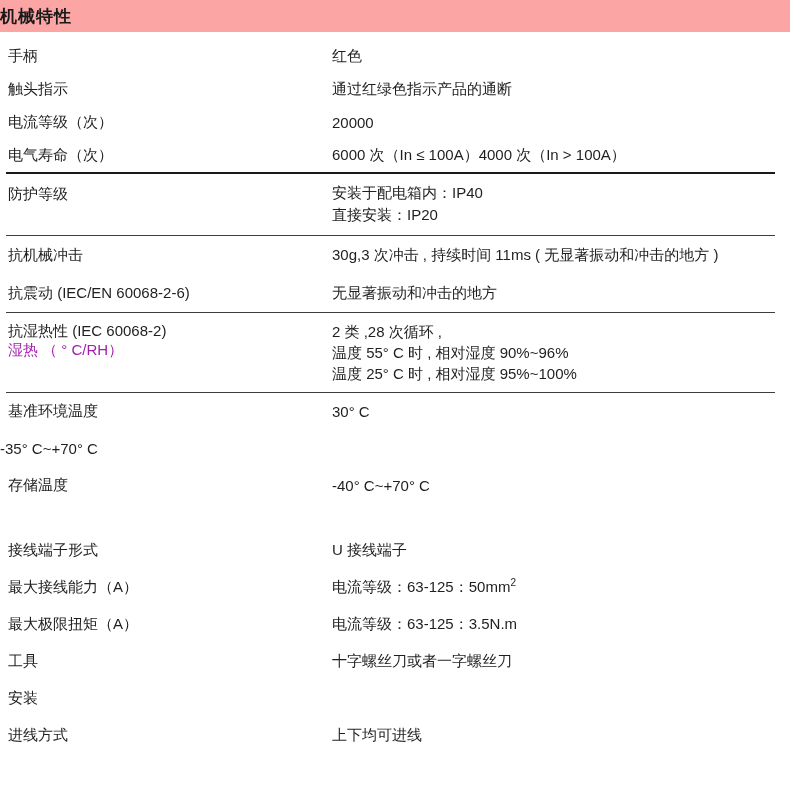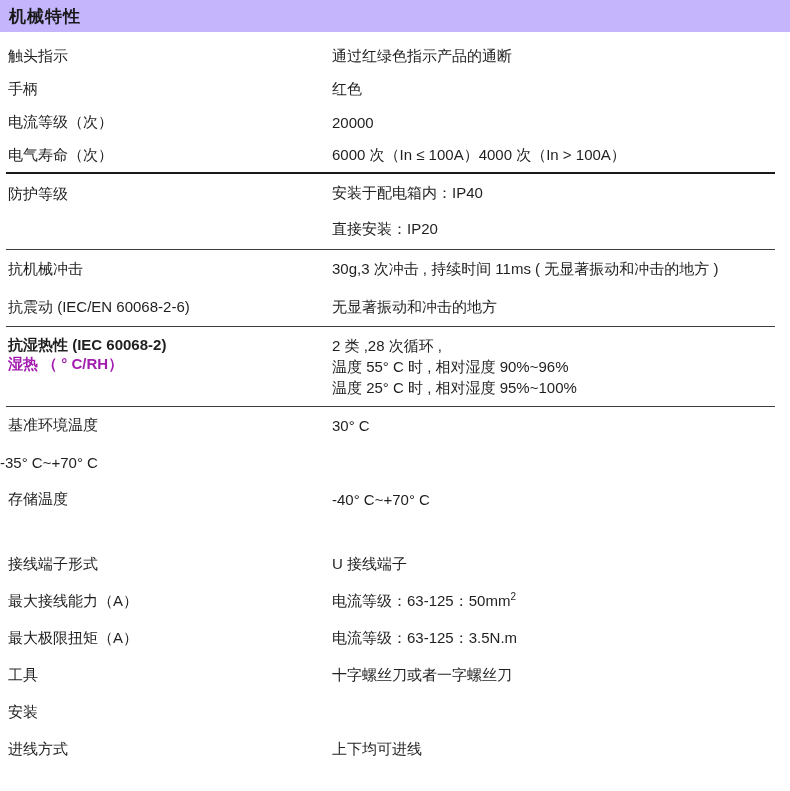--- a/index.html
+++ b/index.html
@@ -10,24 +10,23 @@
     color: #1f1f1f;
   }
   .page {
     width: 790px;
     height: 791px;
     background: #ffffff;
     overflow: hidden;
   }
   .section-header {
     height: 32px;
-    background: #c4b5fd;
+    background: #fca5a5;
     display: flex;
     align-items: center;
-    padding-left: 9px;
     font-size: 17px;
     font-weight: bold;
     color: #1a1a1a;
     letter-spacing: 1px;
   }
   .section-body { padding-top: 8px; }
   .section-body.install { padding-top: 28px; }
   .row {
     display: flex;
     align-items: center;
@@ -44,46 +43,46 @@
   .divider {
     height: 0;
     border-top: 1px solid #3d3d3d;
     margin: 0 15px 0 6px;
   }
   .divider.thick { border-top: 2px solid #1a1a1a; }
   
   .row.multiline { align-items: flex-start; }
   .row.protection { padding: 11px 0 13px 0; min-height: 0; }
   .row.protection .value-line { line-height: 15px; }
-  .row.protection .value-line + .value-line { margin-top: 21px; }
+  .row.protection .value-line + .value-line { margin-top: 7px; }
   .row.humidity { padding: 8px 0 8px 0; min-height: 0; }
-  .row.humidity .label-col div { line-height: 19px; font-weight: bold; }
+  .row.humidity .label-col div { line-height: 19px; }
   .row.humidity .value-col div { line-height: 21px; }
   .sublabel { color: #a21caf; }
   sup { font-size: 10px; vertical-align: super; line-height: 0; }
 </style>
 </head>
 <body>
 
 <div class="page">
 
   <div class="section-header">
     <span>机械特性</span>
   </div>
 
   <div class="section-body">
 
     <div class="row">
-      <div class="label-col">触头指示</div>
-      <div class="value-col">通过红绿色指示产品的通断</div>
+      <div class="label-col">手柄</div>
+      <div class="value-col">红色</div>
     </div>
 
     <div class="row">
-      <div class="label-col">手柄</div>
-      <div class="value-col">红色</div>
+      <div class="label-col">触头指示</div>
+      <div class="value-col">通过红绿色指示产品的通断</div>
     </div>
 
     <div class="row">
       <div class="label-col">电流等级（次）</div>
       <div class="value-col">20000</div>
     </div>
 
     <div class="row">
       <div class="label-col">电气寿命（次）</div>
       <div class="value-col">6000 次（In ≤ 100A）4000 次（In &gt; 100A）</div>

